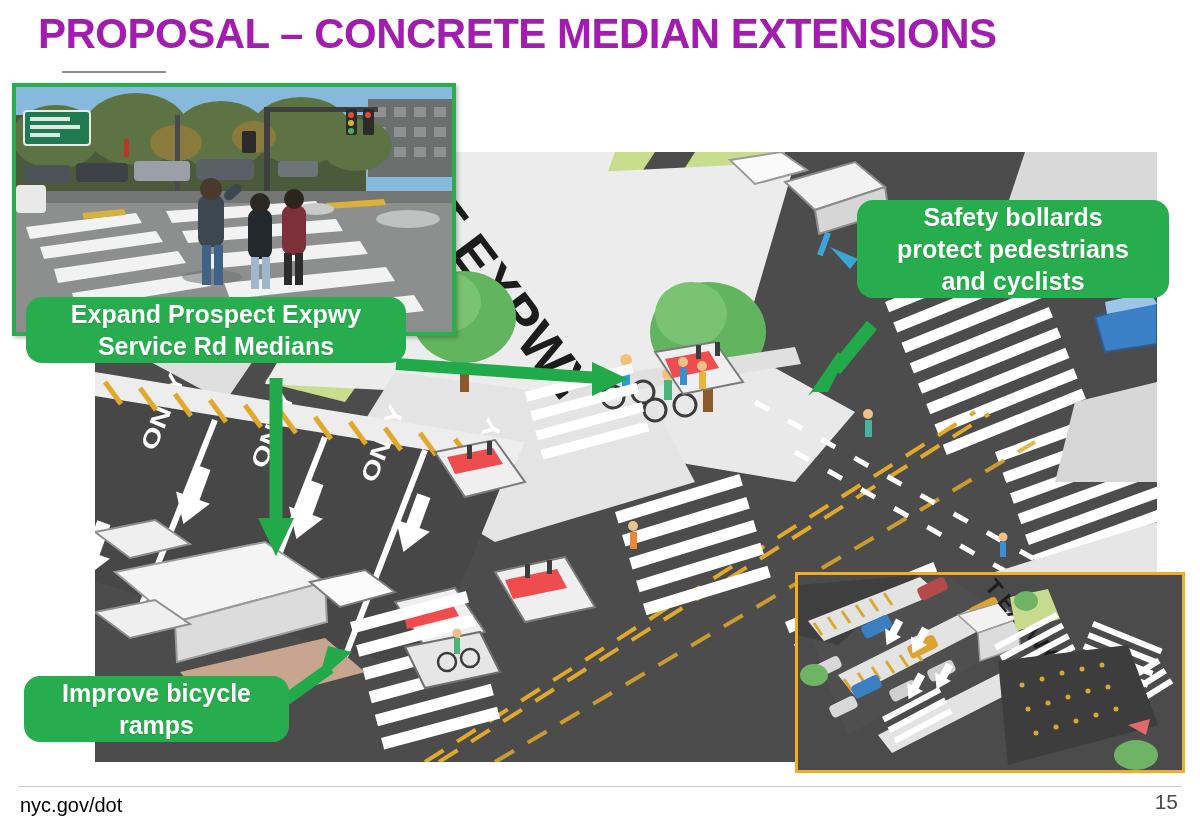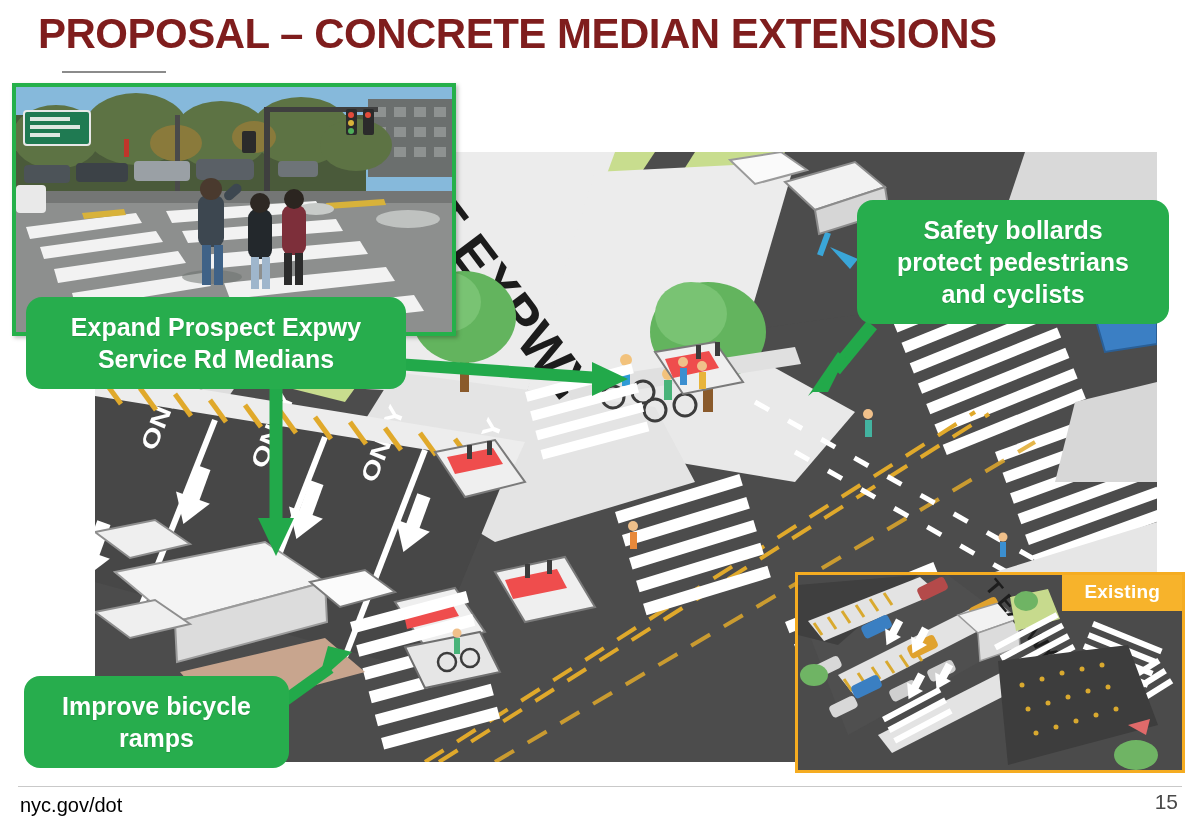--- a/index.html
+++ b/index.html
@@ -19,21 +19,21 @@
 
   
   #slide-title {
     position: absolute;
     left: 38px;
     top: 8px;
     width: 1140px;
     font-size: 42px;
     font-weight: bold;
     letter-spacing: -0.5px;
-    color: #7f1d1d;
+    color: #a21caf;
     white-space: nowrap;
     line-height: 52px;
   }
 
   
   #photo-tick {
     position: absolute;
     left: 62px;
     top: 71px;
     width: 104px;
@@ -97,21 +97,21 @@
   
   .callout {
     position: absolute;
     background: #27ad4d;
     color: #ffffff;
     border-radius: 16px;
     font-size: 25px;
     font-weight: bold;
     line-height: 32px;
     text-align: center;
-    padding: 14px 18px;
+    padding: 1px 18px;
     box-sizing: border-box;
     white-space: pre-line;
     text-shadow: 0 1px 1px rgba(0,0,0,0.12);
   }
   #callout-expand   { left: 26px;  top: 297px; width: 380px; }
   #callout-bollards { left: 857px; top: 200px; width: 312px; }
   #callout-ramps    { left: 24px;  top: 676px; width: 265px; text-align: center; }
 
   
   #arrow-layer {
@@ -621,21 +621,20 @@
       <circle cx="290" cy="116" r="2.5"></circle>
         <circle cx="310" cy="112" r="2.5"></circle>
       <circle cx="238" cy="158" r="2.5"></circle>
         <circle cx="258" cy="152" r="2.5"></circle>
         <circle cx="278" cy="146" r="2.5"></circle>
       <circle cx="298" cy="140" r="2.5"></circle>
         <circle cx="318" cy="134" r="2.5"></circle>
     </g>
     <polygon points="330,150 352,144 348,160" fill="#e06a6a"></polygon>
   </svg>
-  <div id="existing-badge">Existing</div>
 </div>
 
 <svg id="arrow-layer" viewBox="0 0 1200 834" xmlns="http://www.w3.org/2000/svg">
 
   <g>
     <path d="M276 378 L276 525" stroke="#22a94a" stroke-width="13" fill="none"></path>
     <polygon points="258,518 294,518 276,556" fill="#22a94a"></polygon>
   </g>
 
   <g>

